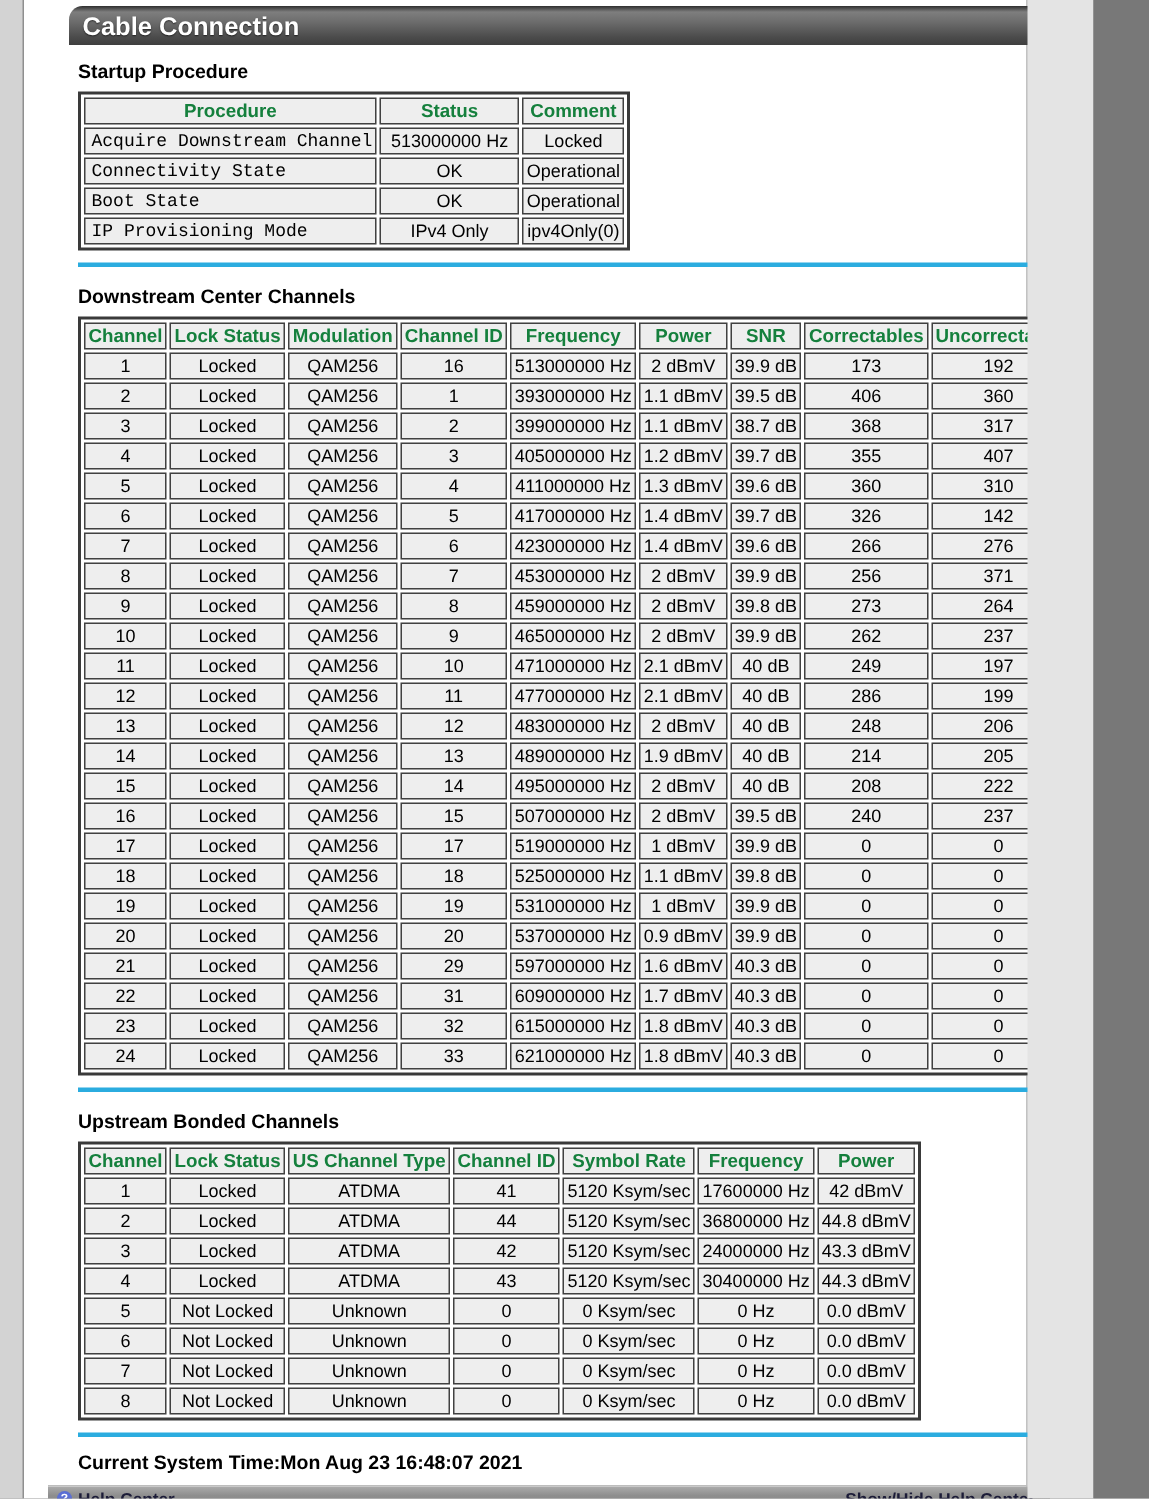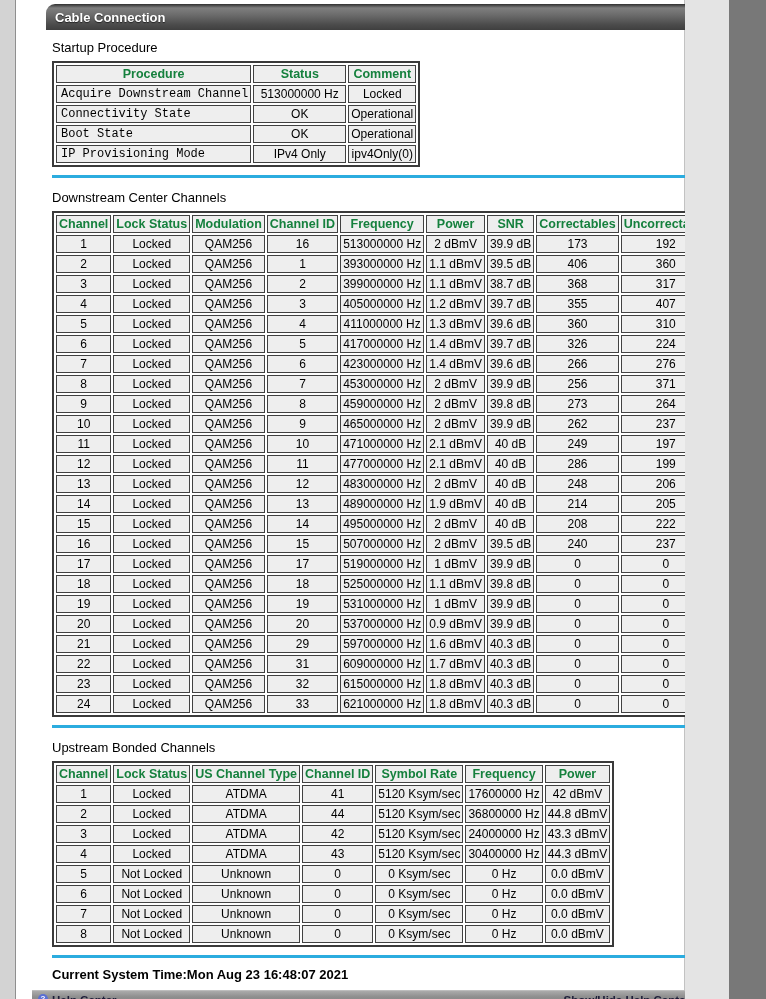--- a/index.html
+++ b/index.html
@@ -24,29 +24,29 @@
   }
   .right-panel {
     position:absolute; left:729px; top:0; width:37px; height:999px;
     background:#787878;
   }
 
   .title-bar {
     position:absolute; left:30px; top:4px; width:654px; height:26px;
     border-radius:9px 9px 0 0;
     background:linear-gradient(180deg,#2f2f2f 0px,#7e7e7e 4px,#6d6d6d 40%,#4b4b4b 80%,#3f3f3f 100%);
-    color:#ffffff; font-weight:bold; font-size:13px; line-height:27px;
+    color:#ffffff; font-weight:bold; font-size:17px; line-height:27px;
     padding-left:9px; box-sizing:border-box;
     text-shadow:0 1px 1px rgba(0,0,0,0.6);
   }
 
   .content { position:absolute; left:36px; top:40px; width:638px; }
 
   h2.section-heading {
-    font-size:13px; font-weight:normal; color:#000;
+    font-size:13px; font-weight:bold; color:#000;
     margin:12px 0 6px 0; padding:0;
   }
   h2.section-heading:first-child { margin-top:0; }
 
   table.grid {
     border-collapse:separate; border-spacing:2px;
     border:2px solid #3a3a3a; background:#ffffff;
     table-layout:fixed;
   }
   table.grid th, table.grid td {
@@ -216,21 +216,21 @@
             </tr>
             <tr>
               <td>6</td>
               <td>Locked</td>
               <td>QAM256</td>
               <td>5</td>
               <td>417000000 Hz</td>
               <td>1.4 dBmV</td>
               <td>39.7 dB</td>
               <td>326</td>
-              <td>224</td>
+              <td>142</td>
             </tr>
             <tr>
               <td>7</td>
               <td>Locked</td>
               <td>QAM256</td>
               <td>6</td>
               <td>423000000 Hz</td>
               <td>1.4 dBmV</td>
               <td>39.6 dB</td>
               <td>266</td>

